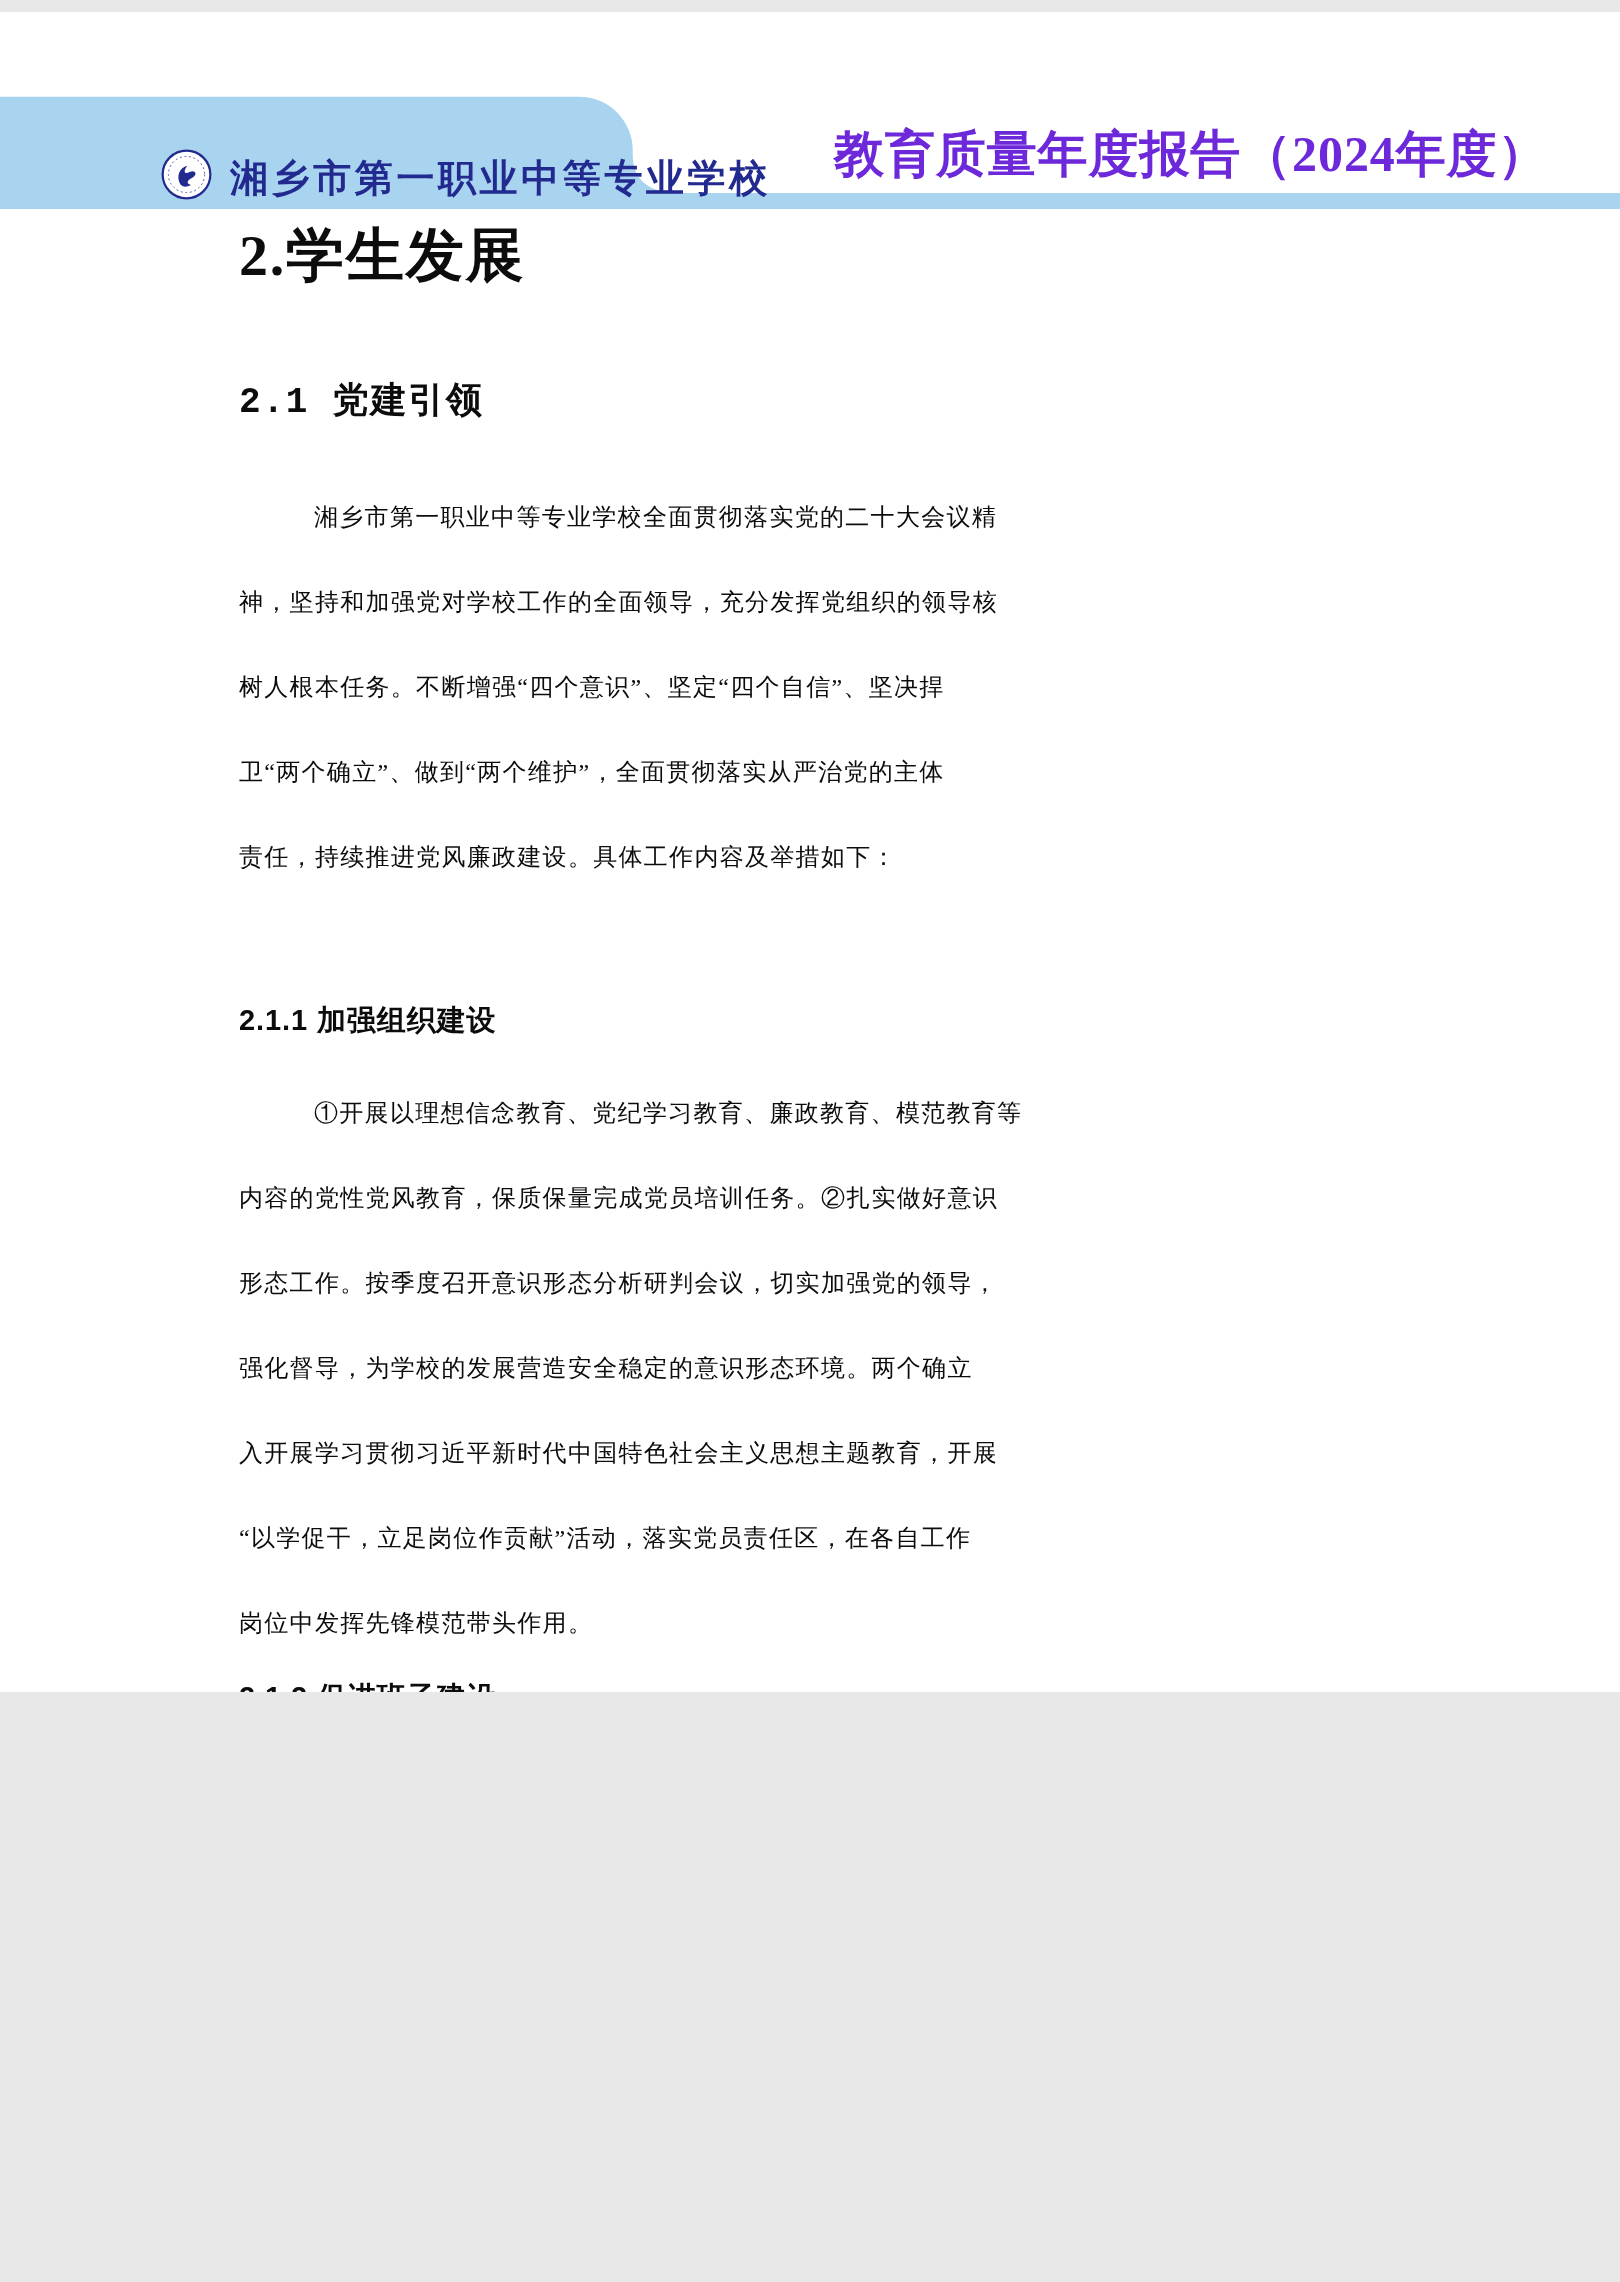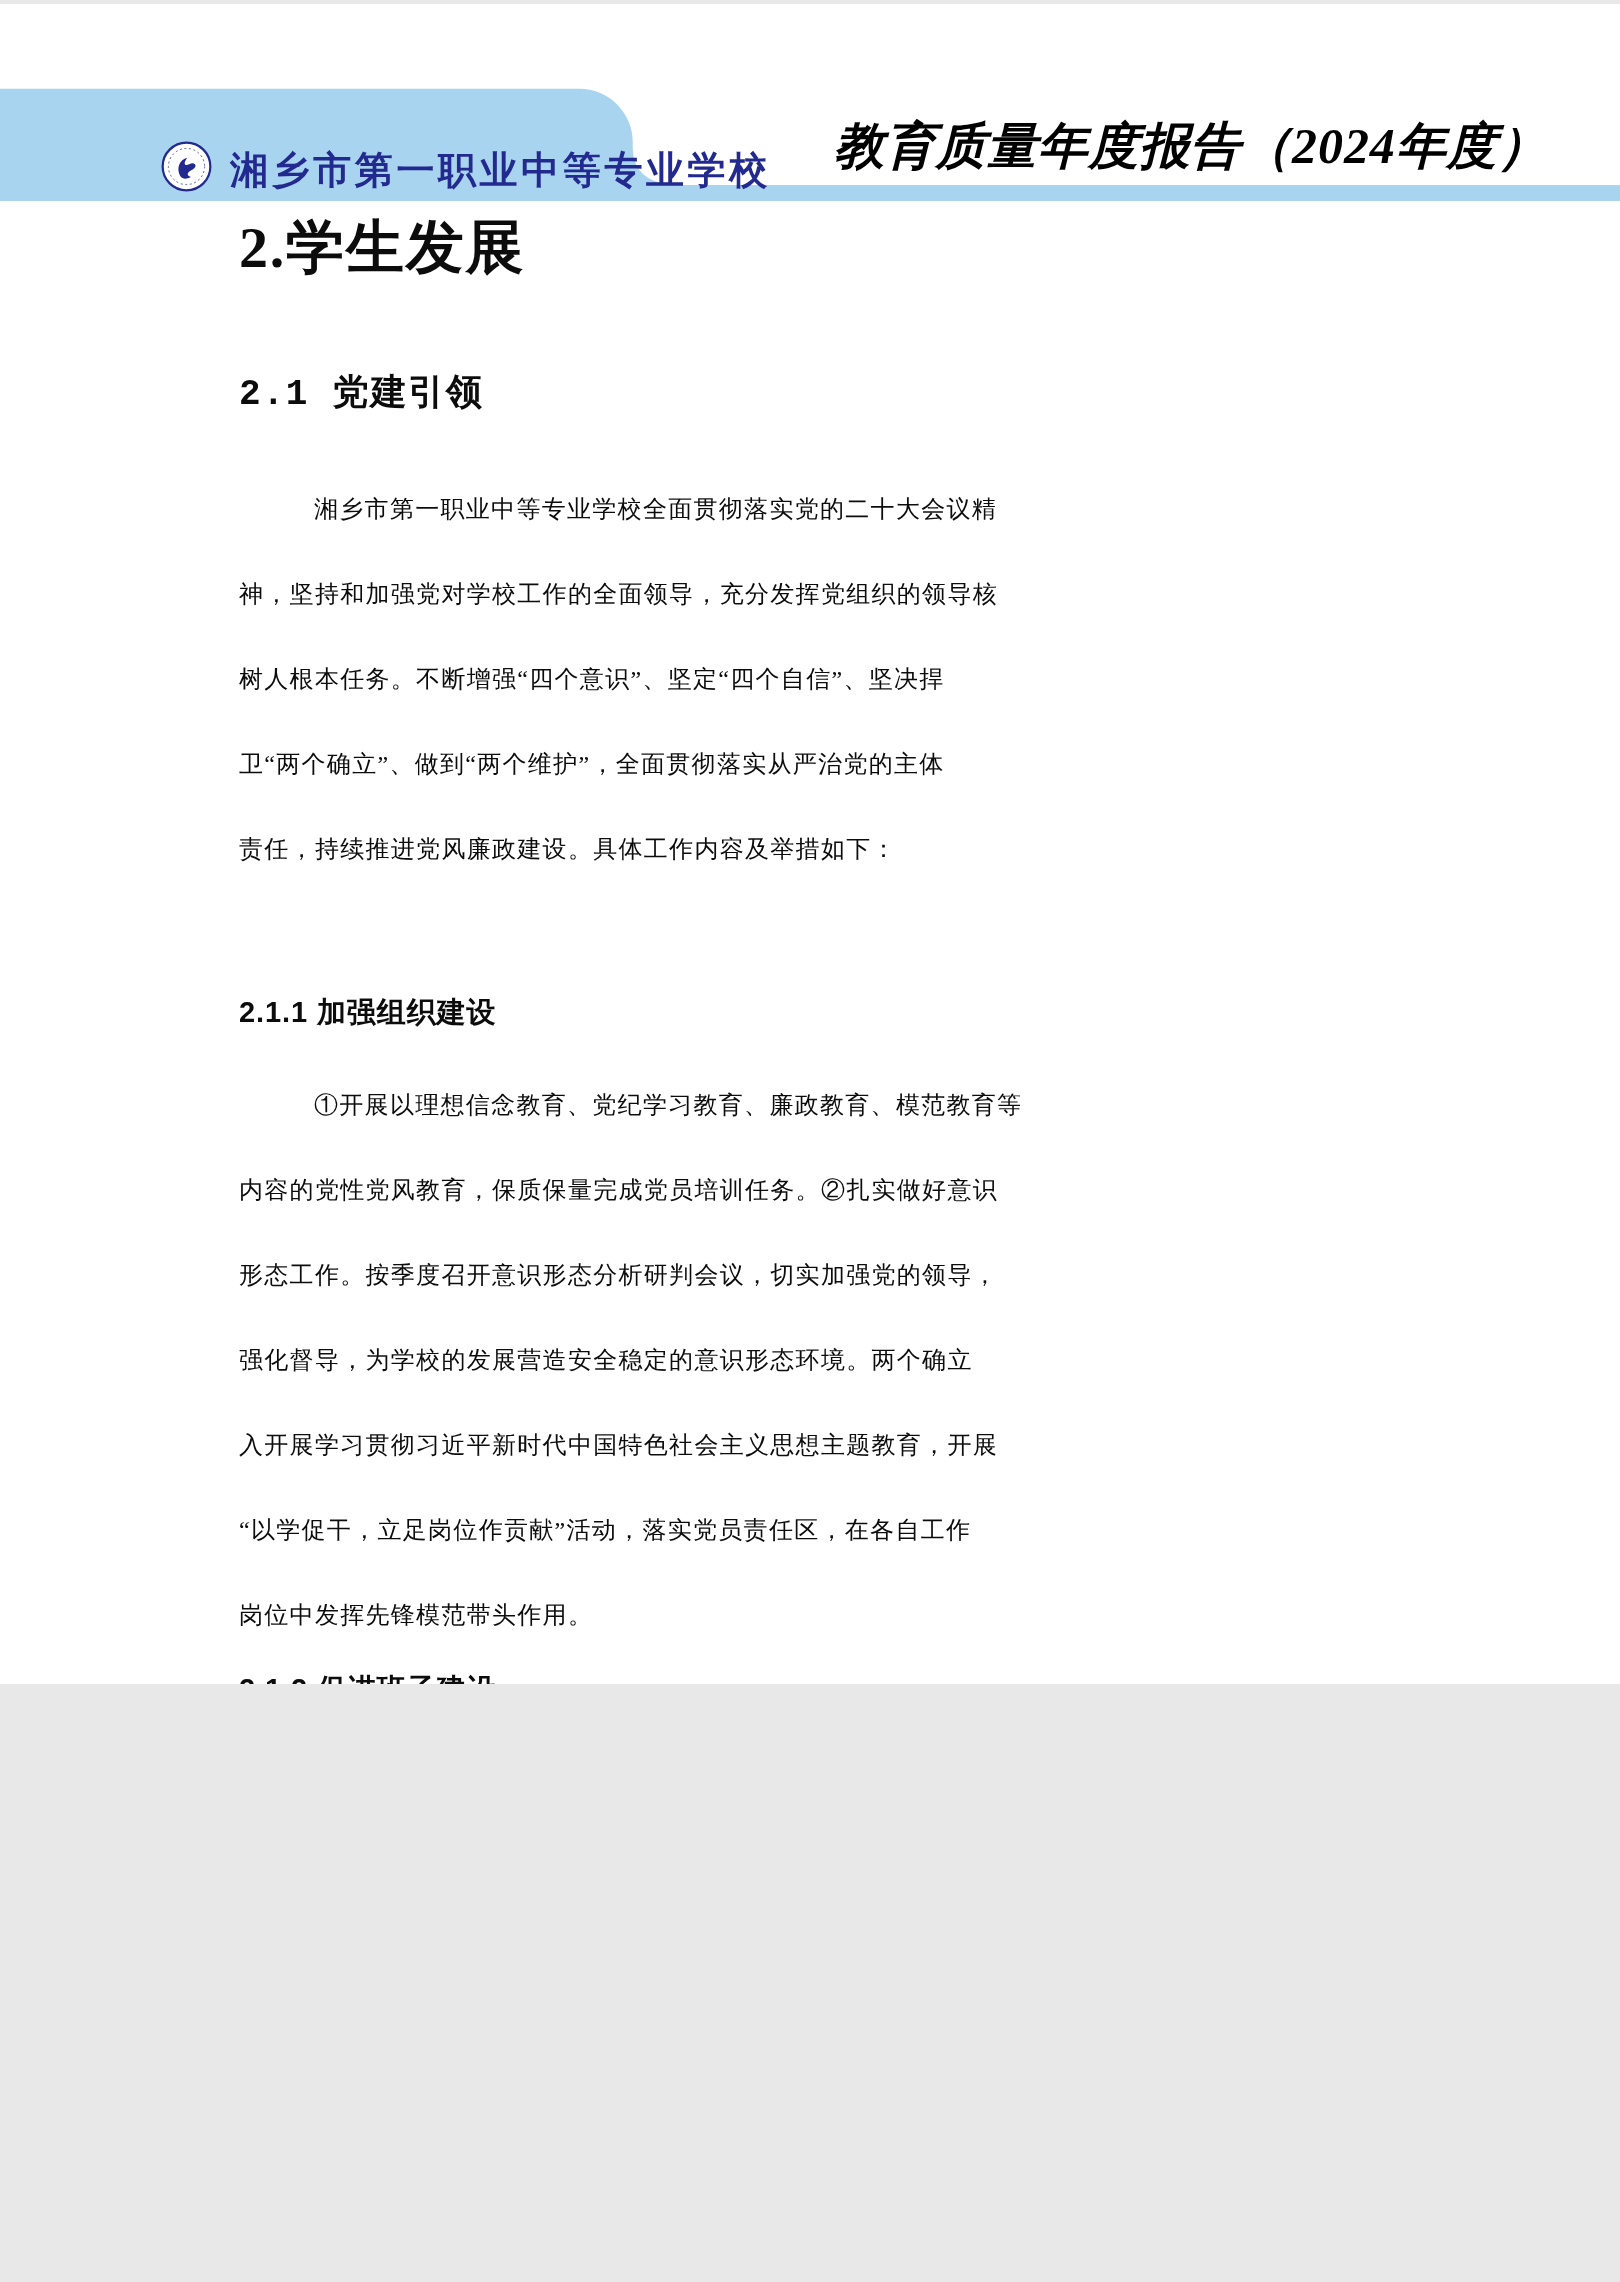--- a/index.html
+++ b/index.html
@@ -1,23 +1,23 @@
 <!DOCTYPE html>
 <html style="font-size:14.3px"><head>
 <meta charset="utf-8">
 <style>
   html,body{margin:0;padding:0;background:#e8e8e8;}
   .page{position:relative;width:1621px;height:1680px;background:#ffffff;overflow:hidden;
-        font-family:"Liberation Serif",serif;color:#0c0c0c;margin:4px auto;}
+        font-family:"Liberation Serif",serif;color:#0c0c0c;margin:12px auto;}
   .header-shape{position:absolute;top:0;left:0;}
   .logo{position:absolute;left:160px;top:136px;}
   .school-name{position:absolute;left:230px;top:141px;font-size:38px;font-weight:bold;
                color:#232a8f;letter-spacing:3.6px;white-space:nowrap;}
   .report-title{position:absolute;left:834px;top:109px;font-size:50px;font-weight:bold;
-                color:#000000;letter-spacing:0.9px;white-space:nowrap;font-style:italic;}
+                color:#6d28d9;letter-spacing:0.9px;white-space:nowrap;}
   .chapter-title{position:absolute;left:239px;top:205px;font-size:58px;font-weight:bold;
                  letter-spacing:1.8px;}
   .section-title{position:absolute;left:239px;top:364px;font-size:36px;font-weight:bold;
                  font-family:Liberation Mono, monospace;letter-spacing:1.8px;}
   .subsection-title{position:absolute;left:239px;font-size:29px;font-weight:bold;
                     font-family:"Liberation Sans",sans-serif;letter-spacing:0.9px;}
   #sub1{top:989px;}
   #sub2{top:1666px;}
   .para{position:absolute;left:239px;width:1158px;font-size:24px;}
   .para .line{height:85px;line-height:85px;white-space:nowrap;letter-spacing:1.3px;}

